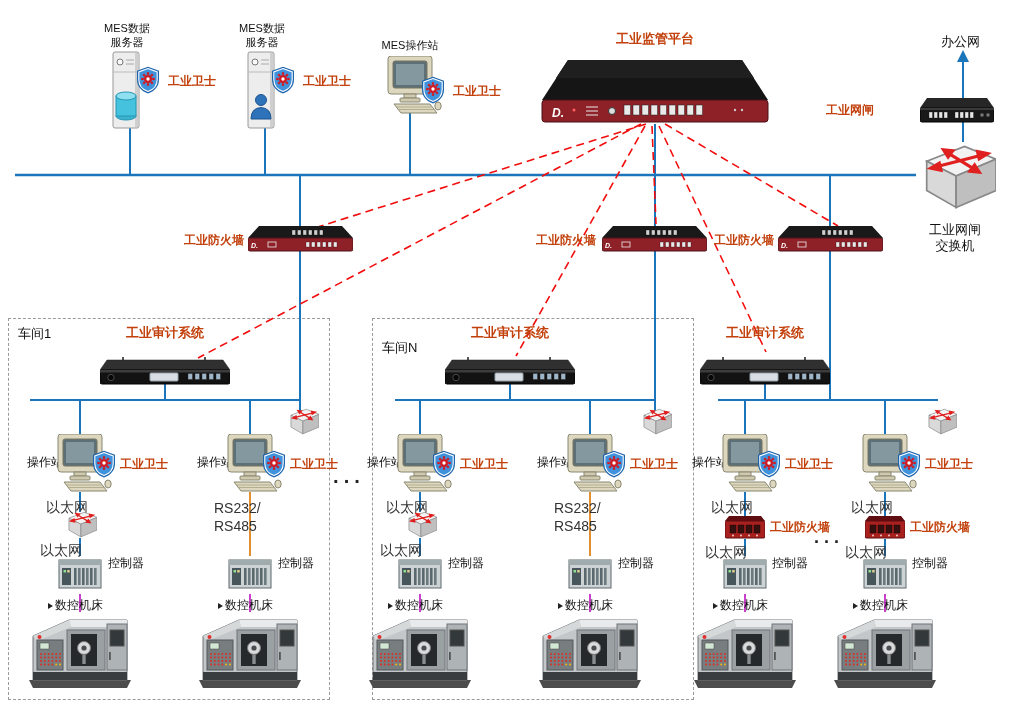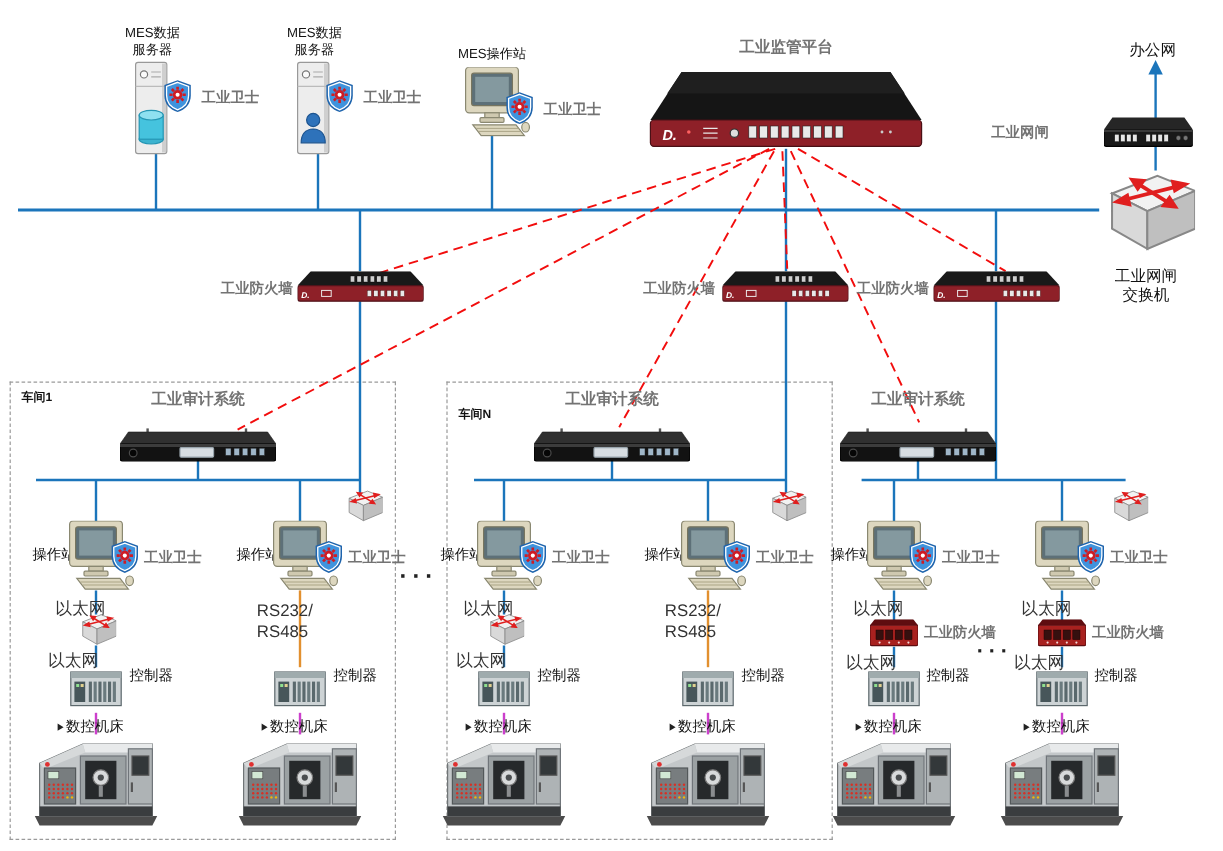--- a/index.html
+++ b/index.html
@@ -2,25 +2,25 @@
 <html><head>
 <meta charset="utf-8">
 <style>
   *{margin:0;padding:0;box-sizing:border-box}
   html,body{background:#fff}
   body{font-family:"Liberation Sans","DejaVu Sans",sans-serif}
   #canvas{position:relative;width:1003px;height:709px;background:#ffffff;overflow:hidden}
   .icon{position:absolute}
   .lbl{position:absolute;font-size:12px;color:#111;white-space:pre-line;line-height:1.25}
   .lbl.c{text-align:center}
-  .lbl.red{color:#737373;font-weight:bold}
+  .lbl.red{color:#c2410c;font-weight:bold}
   .lbl.small{font-size:14px;color:#333}
   .lbl.s11{font-size:11px}
   .lbl.s13{font-size:13px}
-  .lbl.big{font-size:10px;font-weight:bold}
+  .lbl.big{font-size:13px;font-weight:normal}
   .wsbox{position:absolute;border:1.6px dashed #9a9a9a;background:transparent}
   .dots{position:absolute;font-size:20px;font-weight:bold;color:#222;letter-spacing:4px}
   .tri{display:inline-block;width:0;height:0;border-left:5px solid #222;
        border-top:3.5px solid transparent;border-bottom:3.5px solid transparent;margin-right:2px}
 </style>
 </head>
 <body>
 
 <div id="canvas">
 

